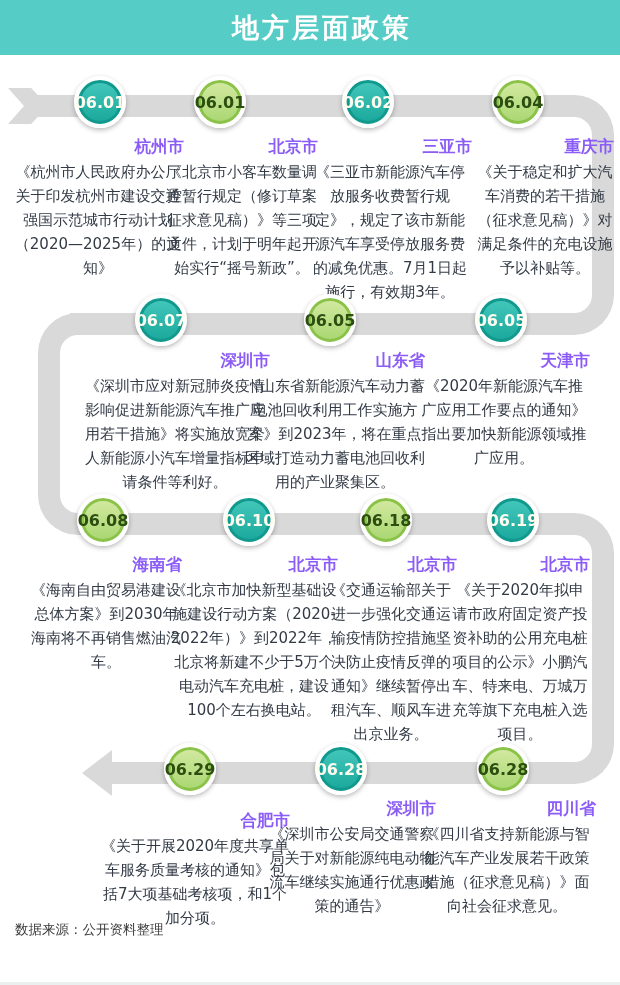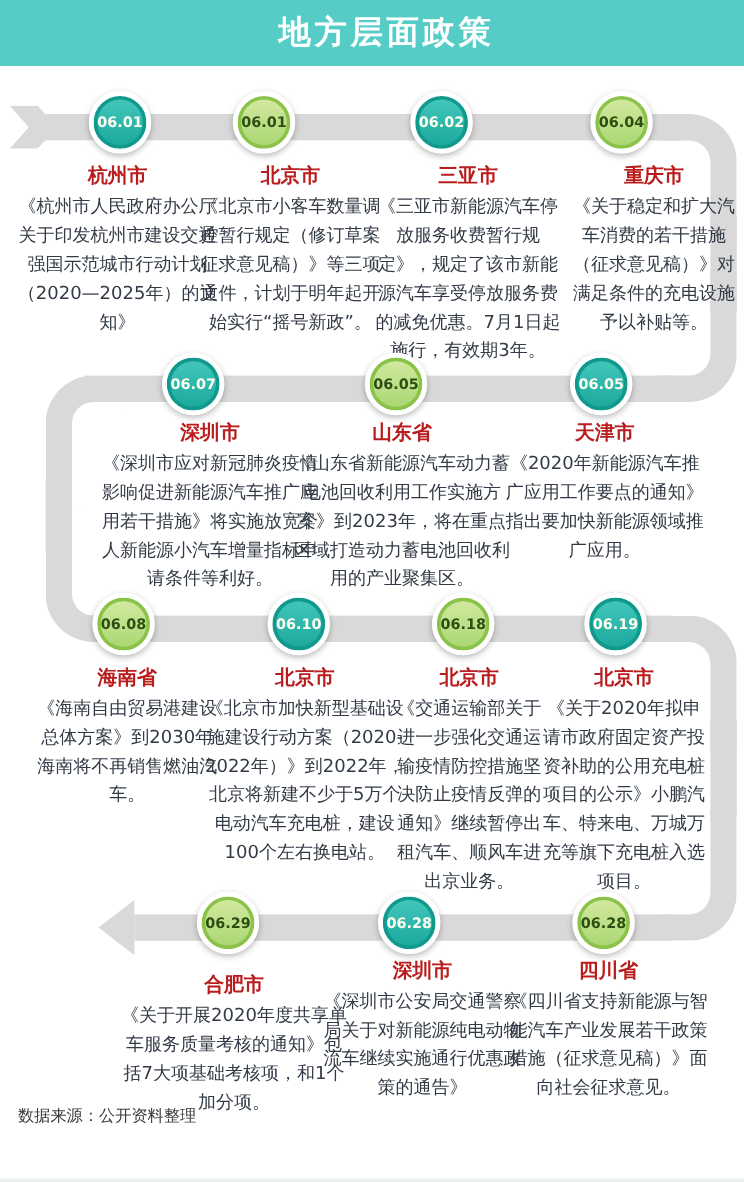--- a/index.html
+++ b/index.html
@@ -24,36 +24,36 @@
   }
   .arrowhead{
     position:absolute;left:82px;top:750px;width:0;height:0;background:transparent;
     border-top:23px solid transparent;border-bottom:23px solid transparent;
     border-right:30px solid #d9d9d9;
   }
   
   .circle{
     position:absolute;width:52px;height:52px;border-radius:50%;
     border:4px solid #ffffff;display:flex;align-items:center;justify-content:center;
-    font-size:12px;font-weight:bold;z-index:5;
+    font-size:16px;font-weight:bold;z-index:5;
     box-shadow:0 2px 5px rgba(0,0,0,.28);
   }
   .circle.teal{
     background:linear-gradient(180deg,#45c8bc 0%,#19a79b 100%);
     box-shadow:0 2px 5px rgba(0,0,0,.28), inset 0 0 0 3px #12998d;
     color:#fdfcef;
   }
   .circle.green{
     background:linear-gradient(180deg,#d4eaa2 0%,#a8d670 100%);
     box-shadow:0 2px 5px rgba(0,0,0,.28), inset 0 0 0 3px #8bc24a;
     color:#2c4e10;
   }
   
   .col{position:absolute;text-align:center;}
-  .city{font-size:16.5px;font-weight:bold;color:#b91c1c;line-height:22px;}
+  .city{font-size:16.5px;font-weight:bold;color:#8b5cf6;line-height:22px;text-align:right;}
   .desc{margin-top:2px;font-size:15px;line-height:24px;color:#323a45;}
   
   .footer{position:absolute;left:15px;top:921px;font-size:13.5px;color:#3a3a3a;}
   .bottom-line{position:absolute;left:0;top:982px;width:620px;height:3px;background:#eceff0;}
 </style>
 </head>
 <body>
 
 <div id="canvas">
 

